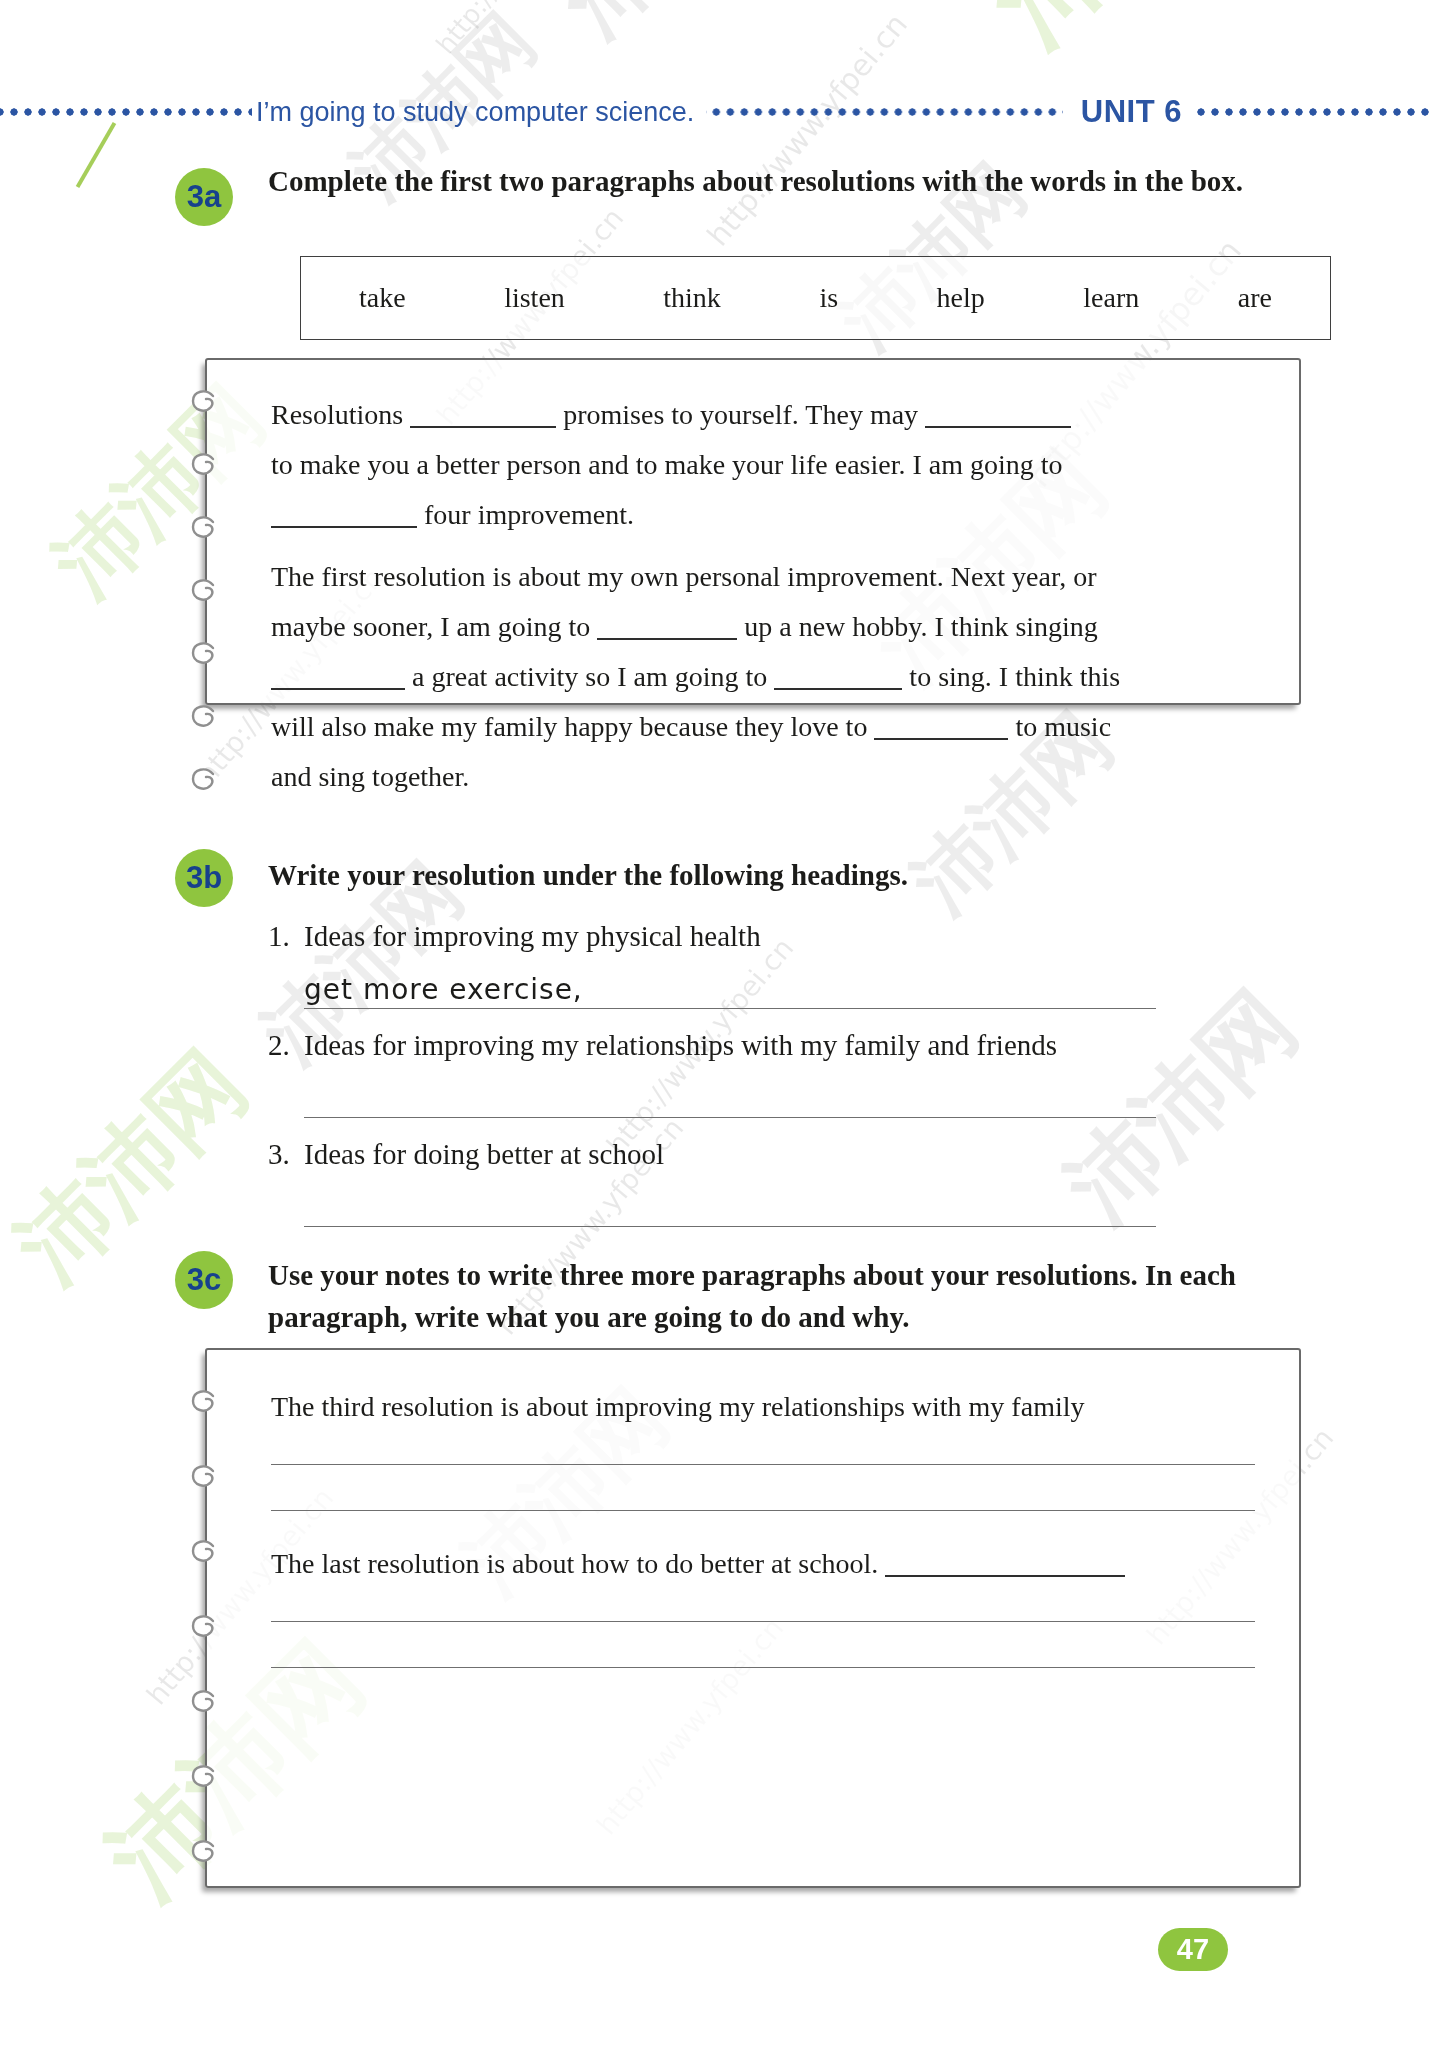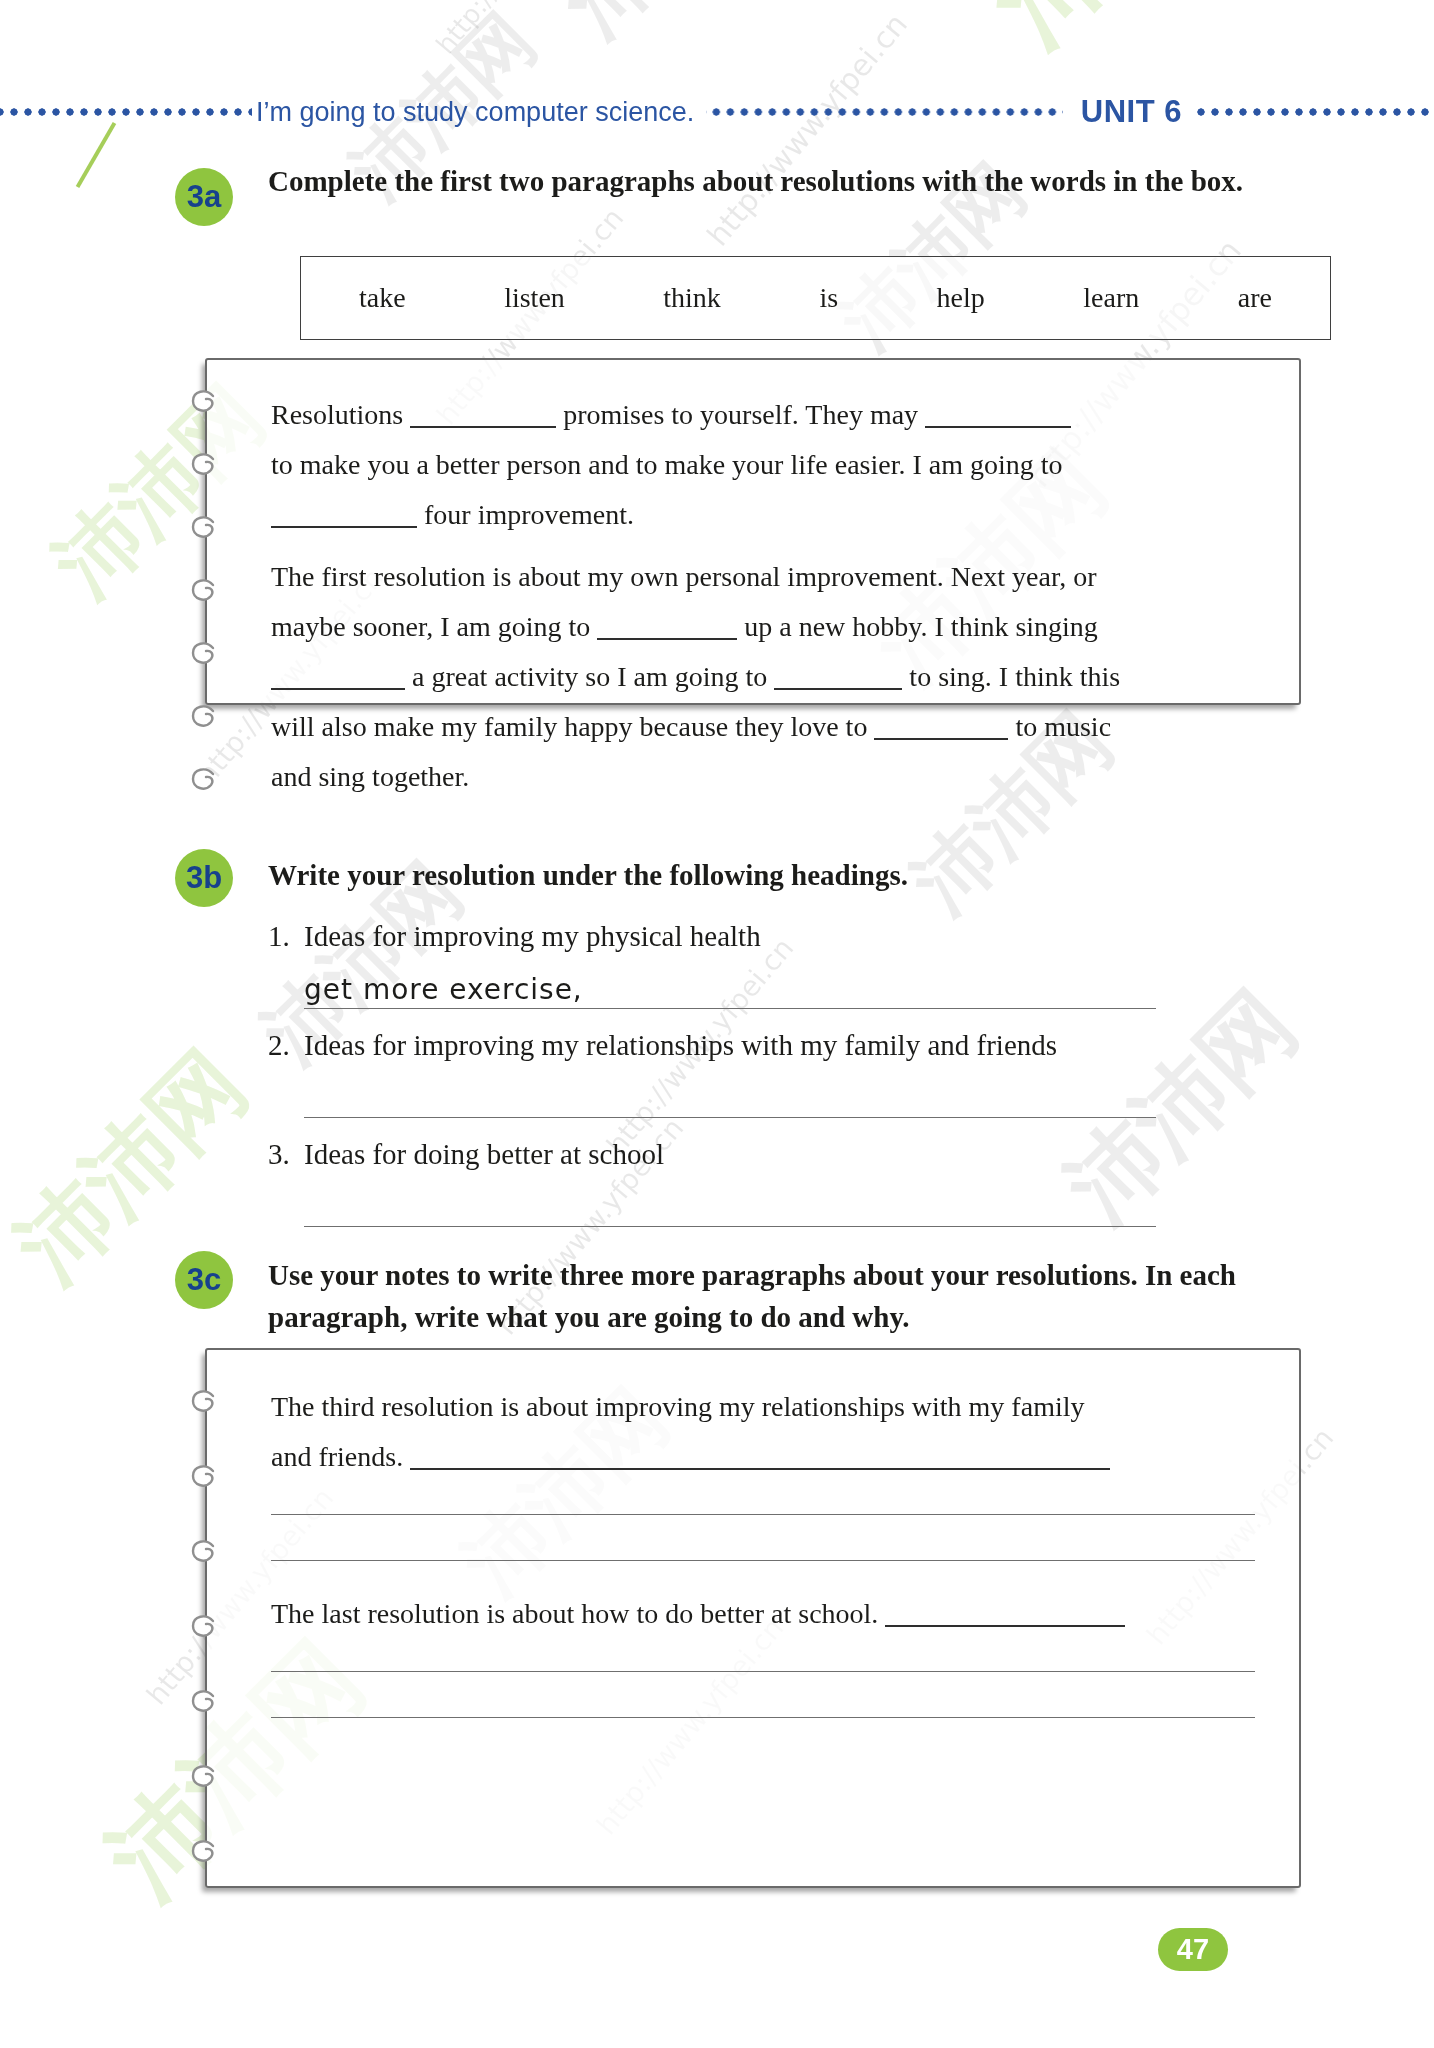--- a/index.html
+++ b/index.html
@@ -196,21 +196,20 @@
         </div>
       </div>
 
     <div class="badge" id="badge-c">3c</div>
     <div class="instruction" id="instr-c">Use your notes to write three more paragraphs about your resolutions. In each paragraph, write what you are going to do and why.</div>
 
     <div class="notebook" id="notebook-c">
       <div id="nb-c-content">
           <div class="nb-para c-para">
             <div class="nb-line"><span>The third resolution is about improving my relationships with my family</span></div>
-            <div class="nb-line"><span>and friends. </span><span class="blank" style="width: 700px;"></span></div>
             <div class="wline w1"></div>
             <div class="wline w2"></div>
           </div>
           <div class="nb-para c-para">
             <div class="nb-line"><span>The last resolution is about how to do better at school.  </span><span class="blank" style="width: 240px;"></span></div>
             <div class="wline w1"></div>
             <div class="wline w2"></div>
           </div>
         </div>
     <div class="ring" style="top: 38px;"><svg width="30" height="28" viewBox="0 0 30 28">

